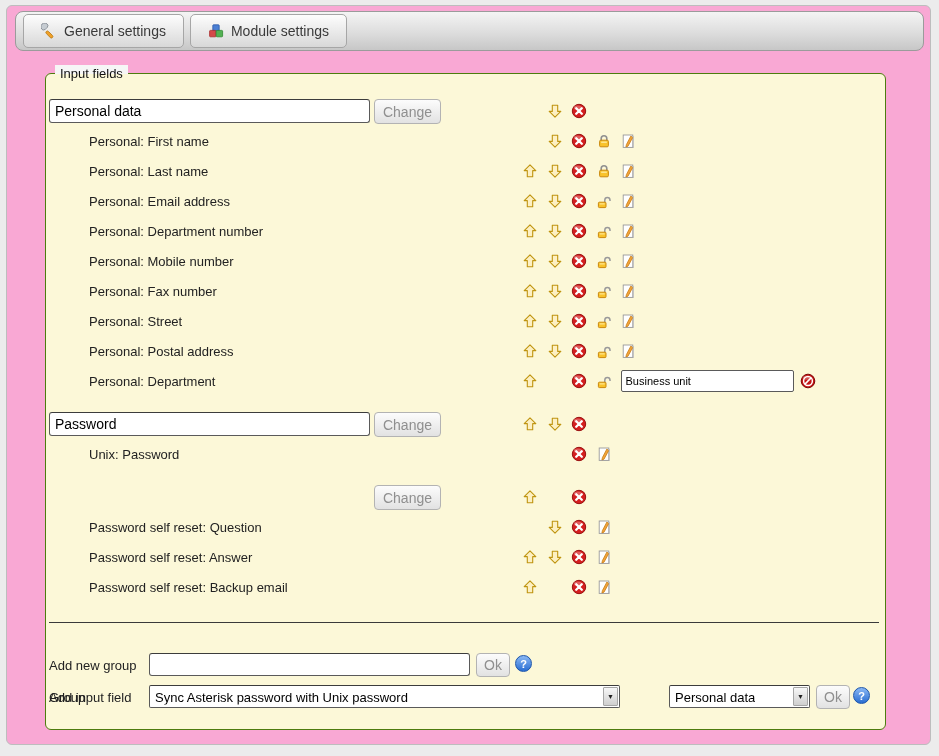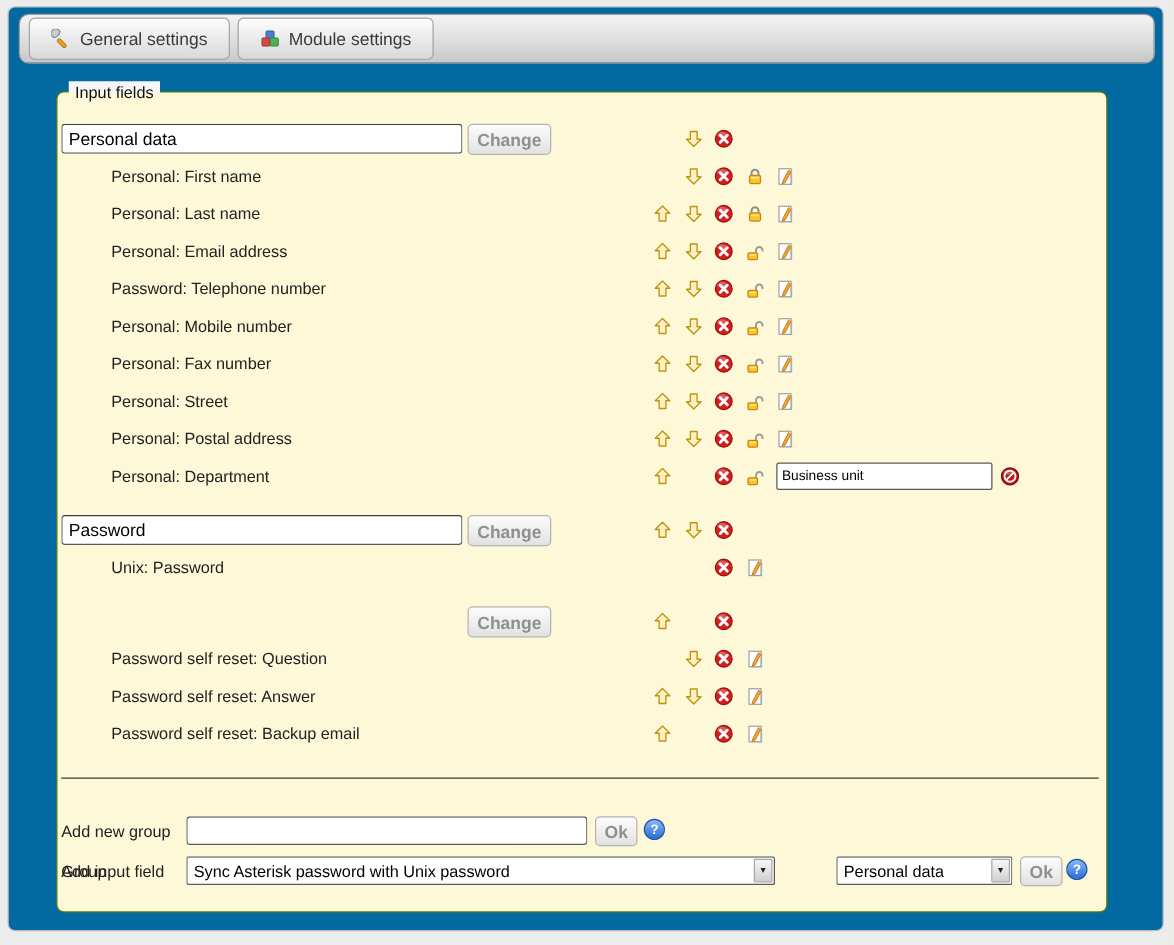--- a/index.html
+++ b/index.html
@@ -5,21 +5,21 @@
   html,body{margin:0;padding:0;}
   body{
     width:939px;height:756px;position:relative;overflow:hidden;
     background:#ececec;
     font-family:"Liberation Sans","DejaVu Sans",sans-serif;
     font-size:13px;color:#222;
   }
   *{box-sizing:border-box;}
   .window{
     position:absolute;left:6px;top:5px;width:925px;height:740px;
-    background:#0369a1;border:1px solid #bdbdbd;border-radius:6px;
+    background:#f9a8d4;border:1px solid #bdbdbd;border-radius:6px;
   }
   
   .tabbar{
     position:absolute;left:8px;top:5px;width:909px;height:40px;
     background:linear-gradient(to bottom,#f4f4f4 0%,#ddd 55%,#c7c7c7 100%);
     border:1px solid #9b9b9b;border-radius:8px;
     display:flex;align-items:flex-end;padding:0 0 0 7px;
   }
   .tab{
     height:34px;margin:0 6px 2px 0;padding:0 17px;
@@ -50,21 +50,21 @@
   .group:first-child .group-header{margin-top:25px;}
   .group-header input.gname{
     position:absolute;left:0;top:0;width:321px;height:24px;
     border:1px solid #5a5a5a;border-top-color:#3c3c3c;border-radius:3px;
     padding:2px 5px;font-size:14px;color:#000;background:#fff;
     font-family:"Liberation Sans","DejaVu Sans",sans-serif;
   }
   .btn{
     background:linear-gradient(to bottom,#fcfcfc,#e2e2e2);
     border:1px solid #b3b3b3;border-radius:4px;color:#8f8f8f;
-    font-family:"Liberation Sans","DejaVu Sans",sans-serif;cursor:pointer;font-weight:bold;
+    font-family:"Liberation Sans","DejaVu Sans",sans-serif;cursor:pointer;
   }
   .change-btn{position:absolute;left:325px;top:0;width:67px;height:25px;font-size:14px;}
   .field-row{position:relative;height:30px;}
   .field-row .flabel{
     position:absolute;left:40px;top:50%;transform:translateY(-50%);
     font-size:13px;color:#222;white-space:nowrap;
   }
   .icons{
     position:absolute;left:473px;top:50%;transform:translateY(-50%);
     display:flex;align-items:center;height:22px;
@@ -275,21 +275,21 @@
                 <span class="slot" data-interactable="true">
                   <svg width="16" height="16" viewBox="0 0 16 16">
                     <rect x="4.4" y="3" width="9.4" height="12" fill="#c9c9c9"></rect>
                     <rect x="3.2" y="2" width="9.6" height="12.4" fill="#fff" stroke="#9a9a9a" stroke-width="0.9"></rect>
                     <path d="M10.9 3 L12.6 4.7 L8 13.2 L5.9 13.9 L6.4 11.6 Z" fill="#f2a33c" stroke="#c87f14" stroke-width="0.8" stroke-linejoin="round"></path>
                   </svg>
                 </span>
               </span>
             </div>
             <div class="field-row" data-interactable="false">
-              <span class="flabel" data-interactable="false">Password: Telephone number</span>
+              <span class="flabel" data-interactable="false">Personal: Department number</span>
               <span class="icons" data-interactable="false">
                 <span class="slot" data-interactable="true">
                   <svg width="16" height="16" viewBox="0 0 16 16">
                     <path d="M8 1.8 L13.8 7.6 L10.7 7.6 L10.7 13.8 L5.3 13.8 L5.3 7.6 L2.2 7.6 Z" fill="#fdf0c2" stroke="#bf9410" stroke-width="1.1" stroke-linejoin="round"></path>
                   </svg>
                 </span>
                 <span class="slot" data-interactable="true">
                   <svg width="16" height="16" viewBox="0 0 16 16">
                     <path d="M8 1.8 L13.8 7.6 L10.7 7.6 L10.7 13.8 L5.3 13.8 L5.3 7.6 L2.2 7.6 Z" transform="rotate(180 8 8)" fill="#fdf0c2" stroke="#bf9410" stroke-width="1.1" stroke-linejoin="round"></path>
                   </svg>

